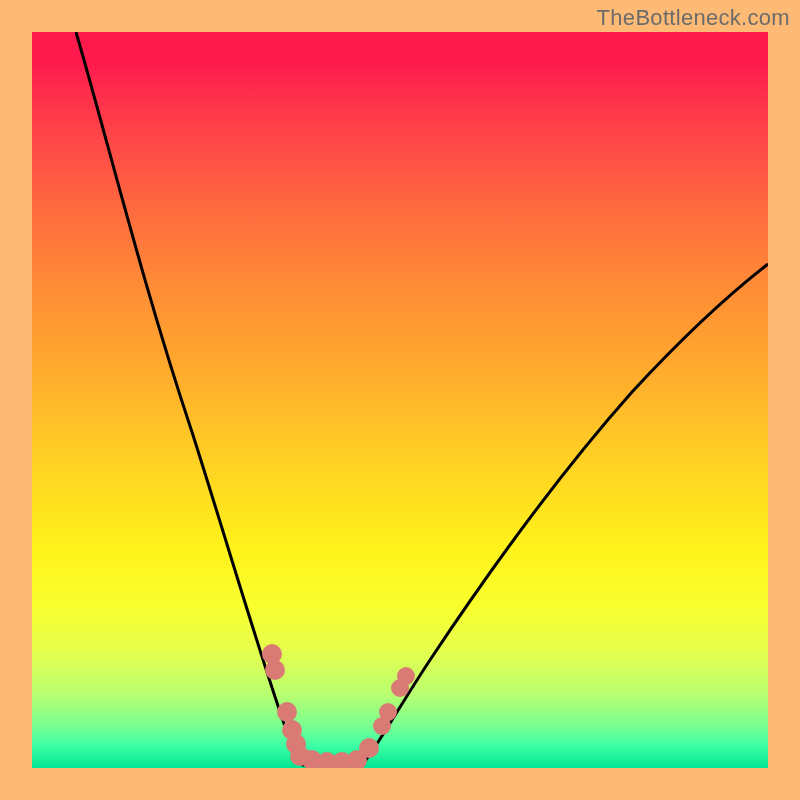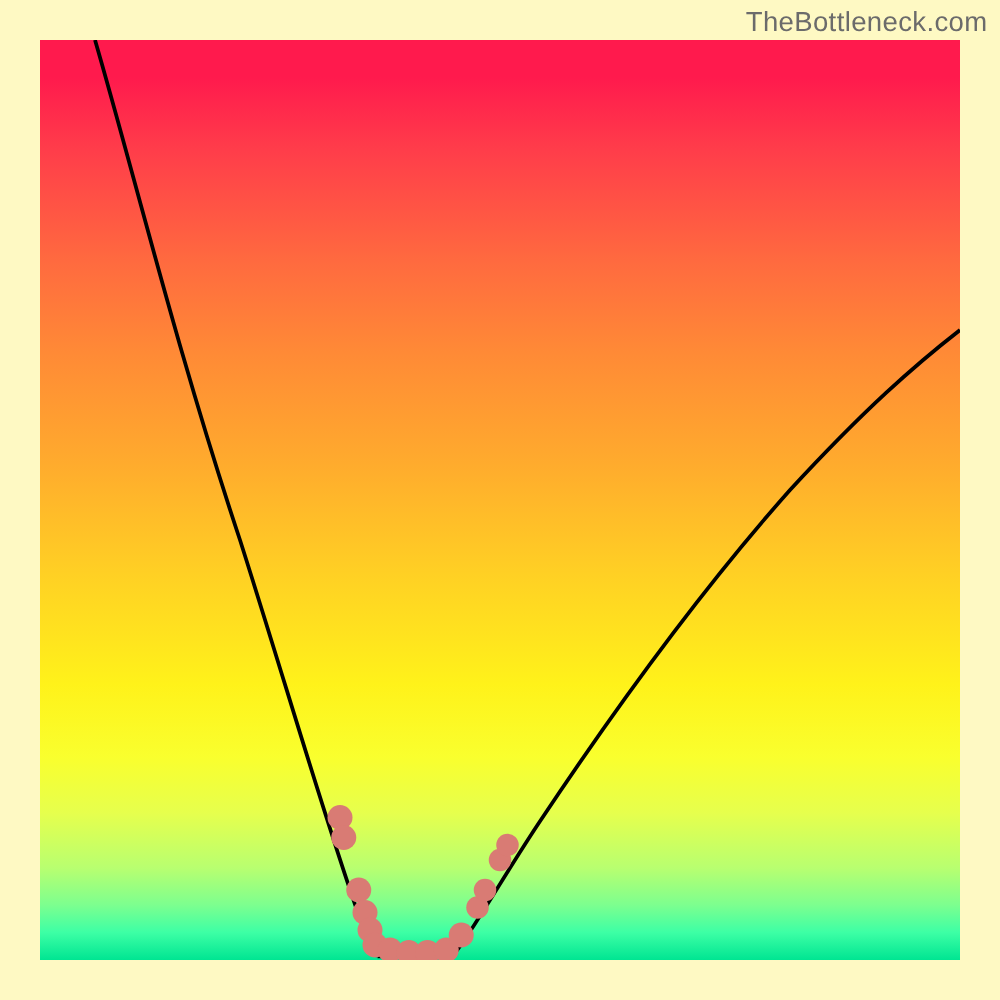--- a/index.html
+++ b/index.html
@@ -10,21 +10,21 @@
     overflow: hidden;
     background: #000;
     font-family: Arial, Helvetica, sans-serif;
   }
   .frame {
     position: absolute;
     top: 0;
     left: 0;
     width: 800px;
     height: 800px;
-    background: #fef9c3;
+    background: #fdba74;
   }
   .plot-area {
     position: absolute;
     top: 32px;
     left: 32px;
     width: 736px;
     height: 736px;
     overflow: hidden;
   }
   .gradient {

